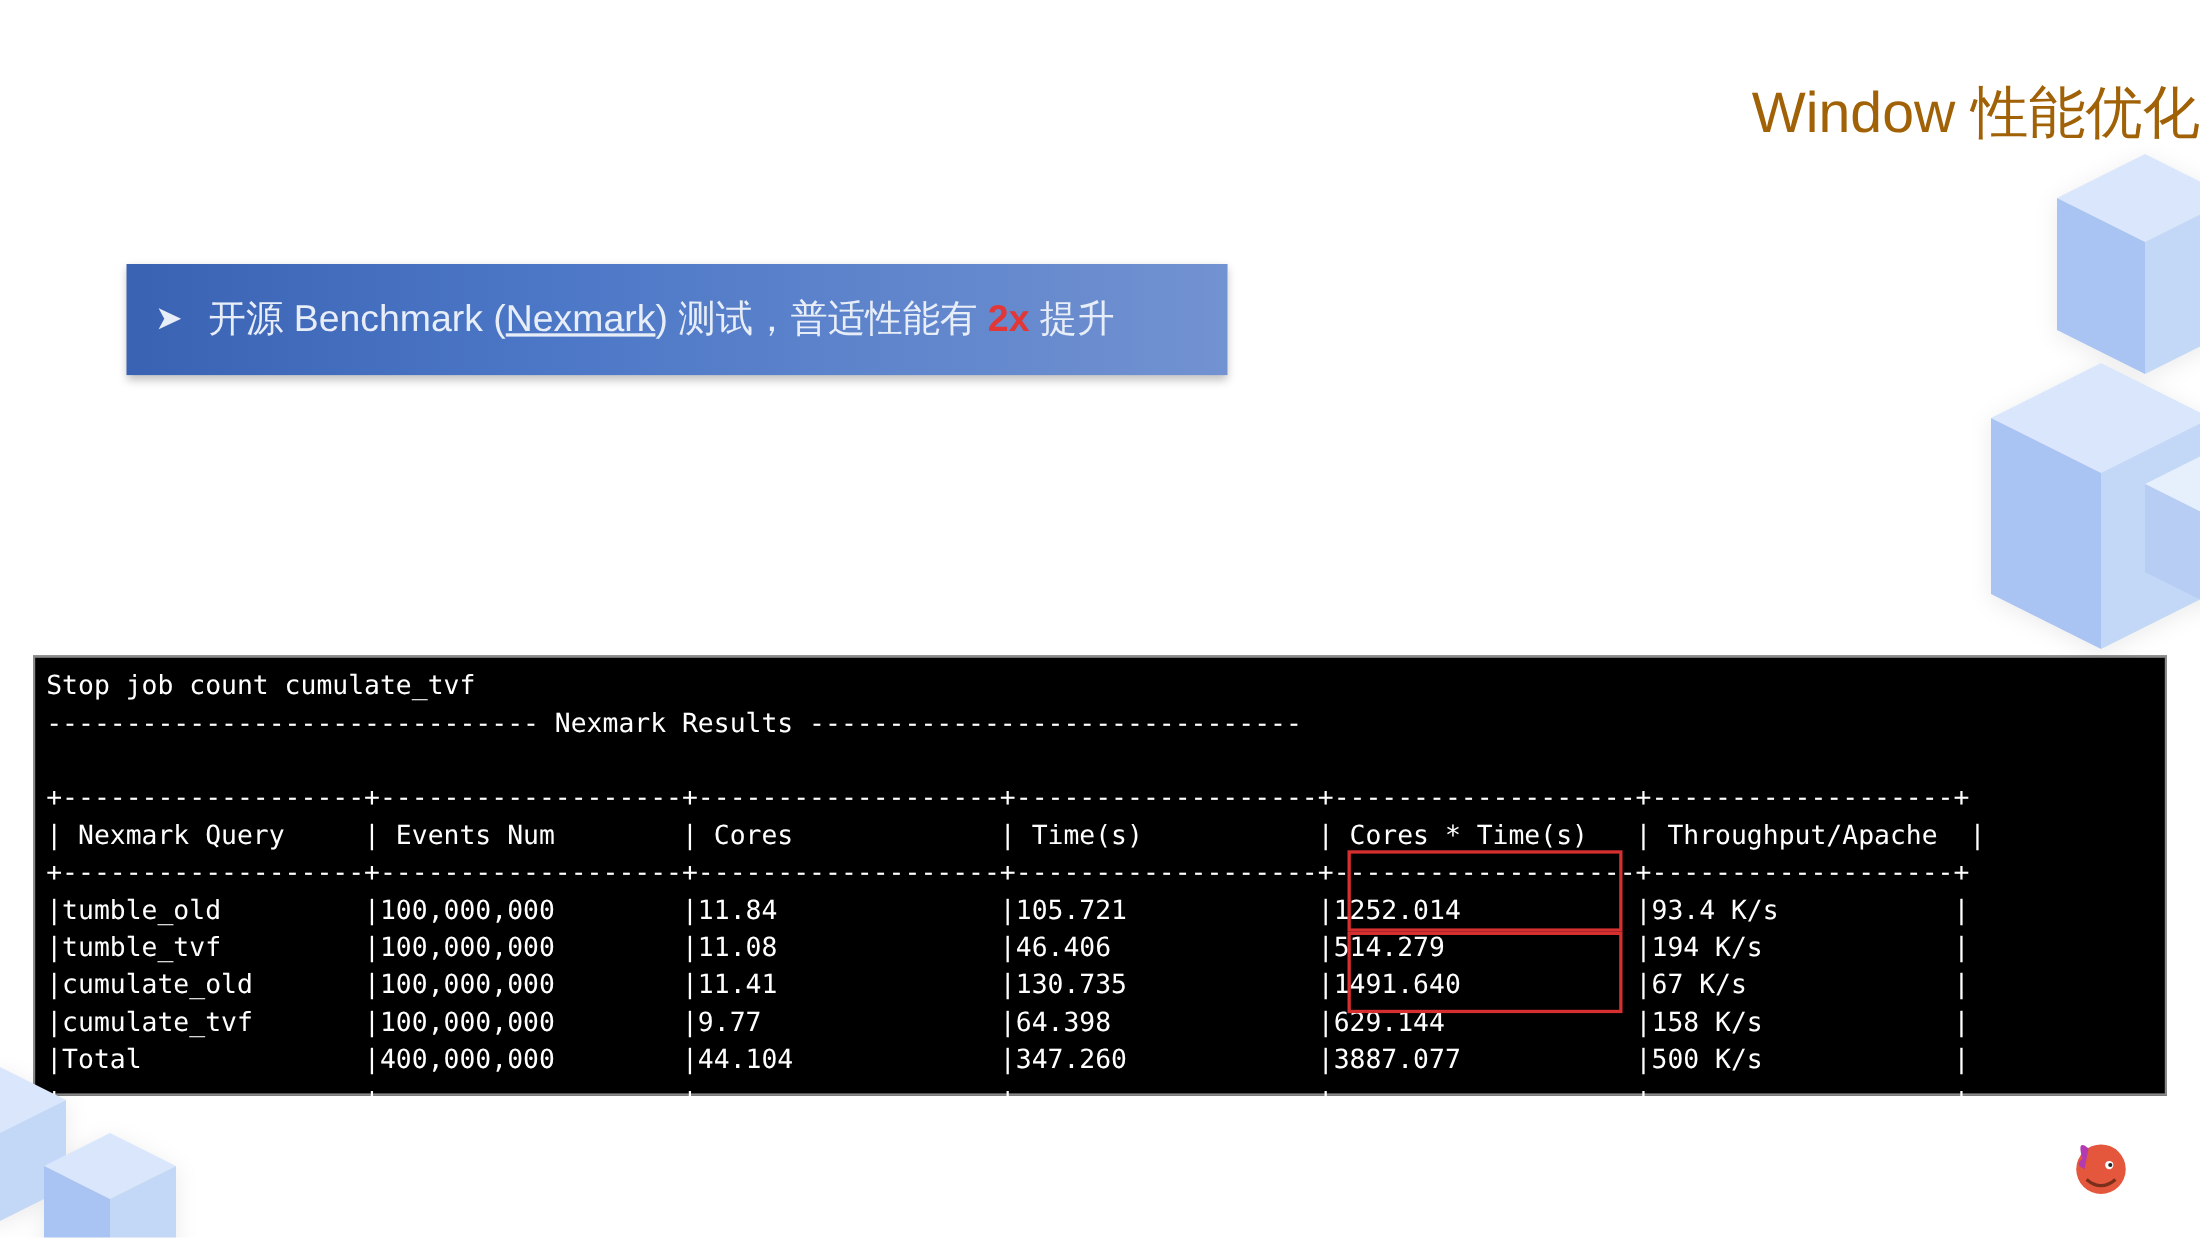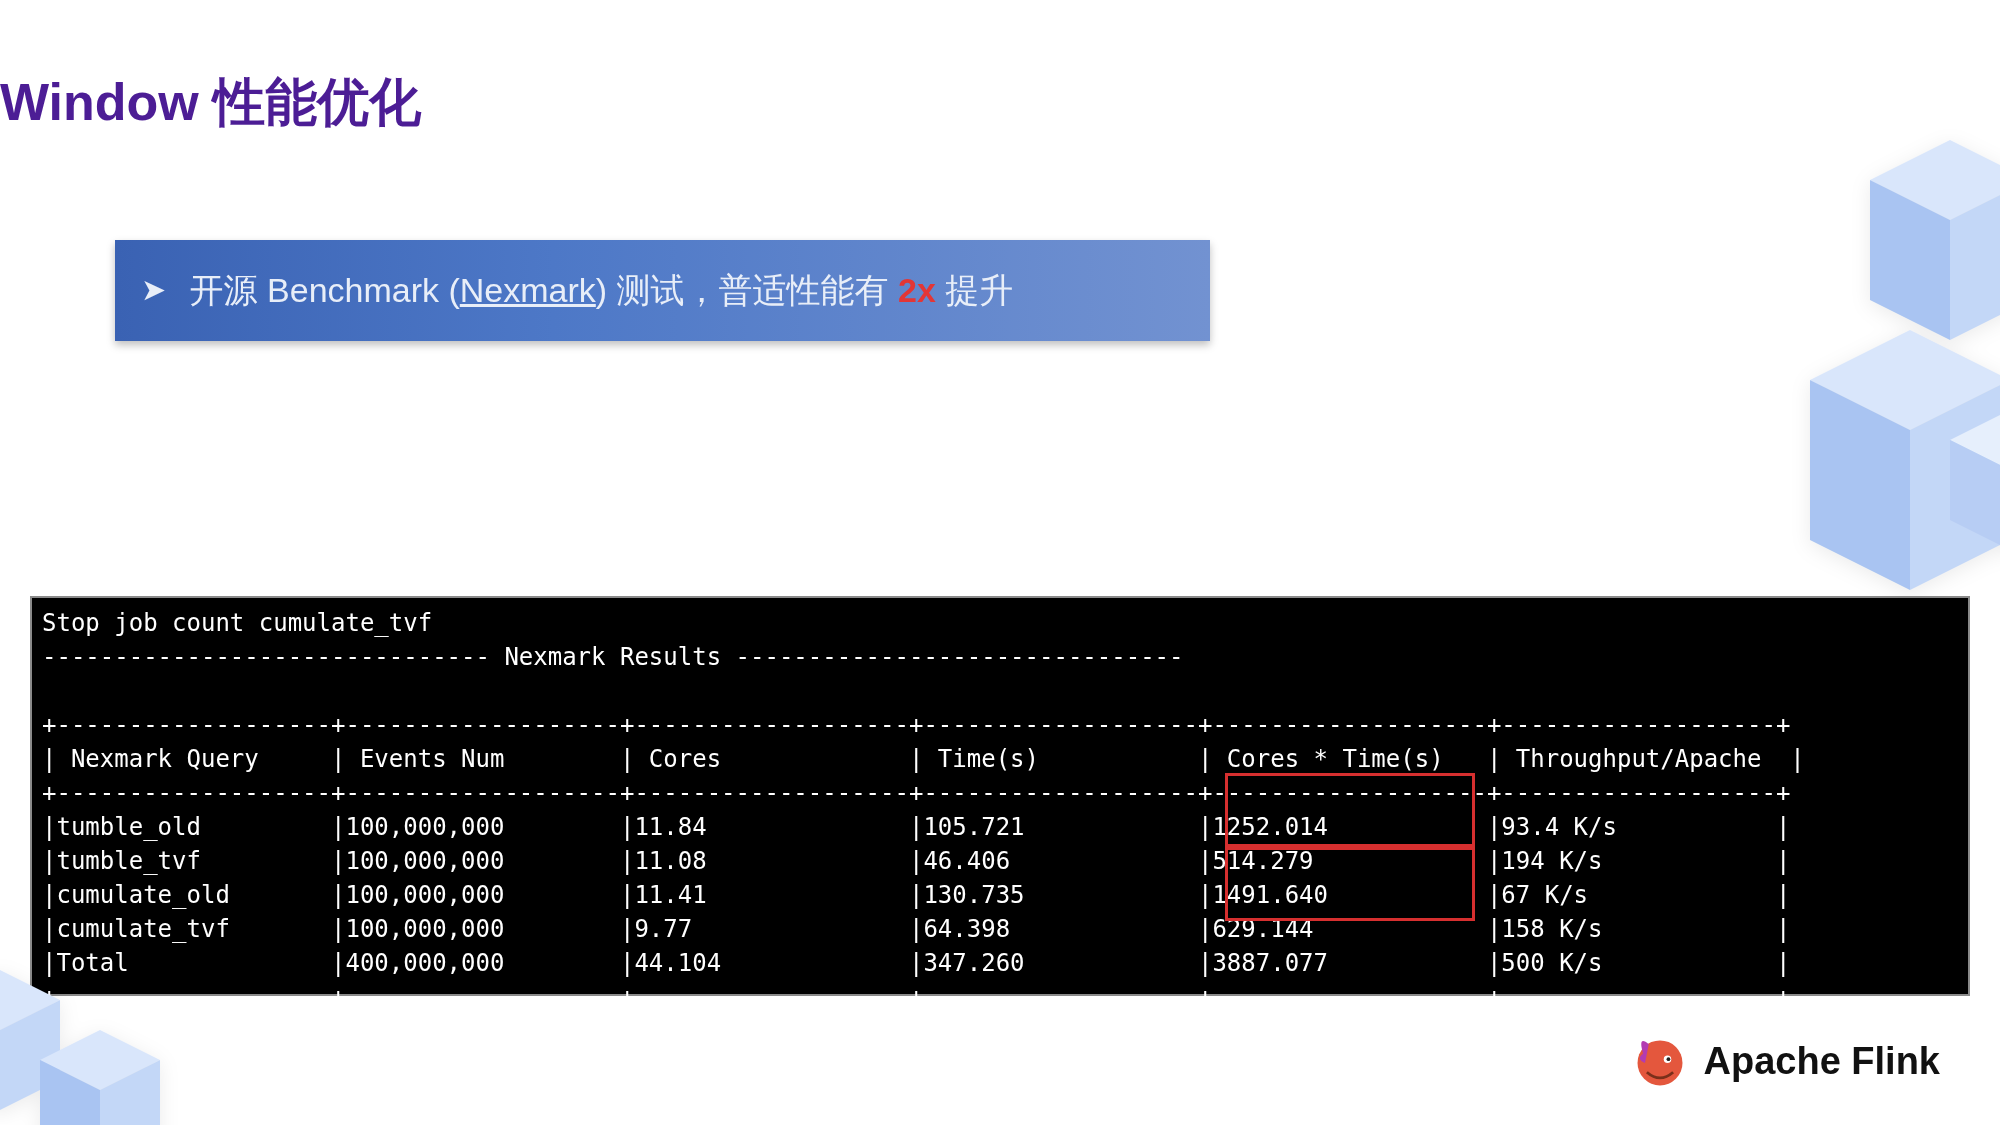--- a/index.html
+++ b/index.html
@@ -1,18 +1,18 @@
 <!DOCTYPE html>
 <html><head>
 <meta charset="utf-8">
 <style>
   html,body{margin:0;padding:0;width:2000px;height:1125px;font-family:"PingFang SC","Microsoft YaHei",Arial,sans-serif;background:#fff;overflow:hidden;position:relative}
   .slide{position:relative;width:2000px;height:1125px}
-  .title{position:absolute;top:68px;left:0;width:100%;text-align:left;font-size:52px;font-weight:700;color:#4c1d95}
-  .bullet{position:absolute;left:115px;width:1095px;background:linear-gradient(90deg,#3a62b3 0%,#4d78c7 40%,#7292d1 100%);box-shadow:0 4px 8px rgba(0,0,0,.25);color:#e8eef8;font-size:34px;line-height:1.2;padding:30px 28px 30px 26px;box-sizing:border-box}
+  .title{position:absolute;top:68px;left:0;width:100%;text-align:right;font-size:52px;font-weight:400;color:#a16207}
+  .bullet{position:absolute;left:115px;width:1001px;background:linear-gradient(90deg,#3a62b3 0%,#4d78c7 40%,#7292d1 100%);box-shadow:0 4px 8px rgba(0,0,0,.25);color:#e8eef8;font-size:34px;line-height:1.2;padding:30px 28px 30px 26px;box-sizing:border-box}
   .bullet .arrow{display:inline-block;margin-right:14px;color:#e8eef8;font-size:30px;transform:translateY(-2px)}
   .bullet .highlight{color:#e33636;font-weight:700}
   .bullet .underline{text-decoration:underline}
   .terminal{position:absolute;left:30px;top:596px;width:1940px;height:400px;background:#000;border:2px solid #8a8a8a;box-sizing:border-box;color:#fff;font-family:"Menlo","Consolas",monospace;font-size:24px;line-height:34px;padding:8px 10px;white-space:pre}
   .redbox{position:absolute;border:3px solid #d62f2f;box-sizing:border-box}
   .logo-wrap{position:absolute;right:60px;bottom:34px;display:flex;align-items:center;gap:14px}
   .logo-wrap .label{font-size:38px;font-weight:700;color:#111}
   .sq-icon{width:60px;height:60px}
   
   .deco{position:absolute;filter:drop-shadow(0 4px 10px rgba(0,0,0,.08))}
@@ -78,16 +78,15 @@
   <div class="logo-wrap">
     <span class="sq-icon">
       <svg viewBox="0 0 64 64" width="60" height="60">
         <circle cx="32" cy="34" r="24" fill="#e4573d"></circle>
         <path d="M20 14 Q8 4 14 24 Q6 30 16 34" fill="#b23bb2"></path>
         <circle cx="40" cy="30" r="4" fill="#fff"></circle>
         <circle cx="41" cy="30" r="2" fill="#222"></circle>
         <path d="M18 44 Q32 56 46 44" stroke="#7a2f1a" stroke-width="3" fill="none"></path>
       </svg>
     </span>
-    <span class="label">Apache Flink</span>
   </div>
 
 </div>
 
 </body></html>

